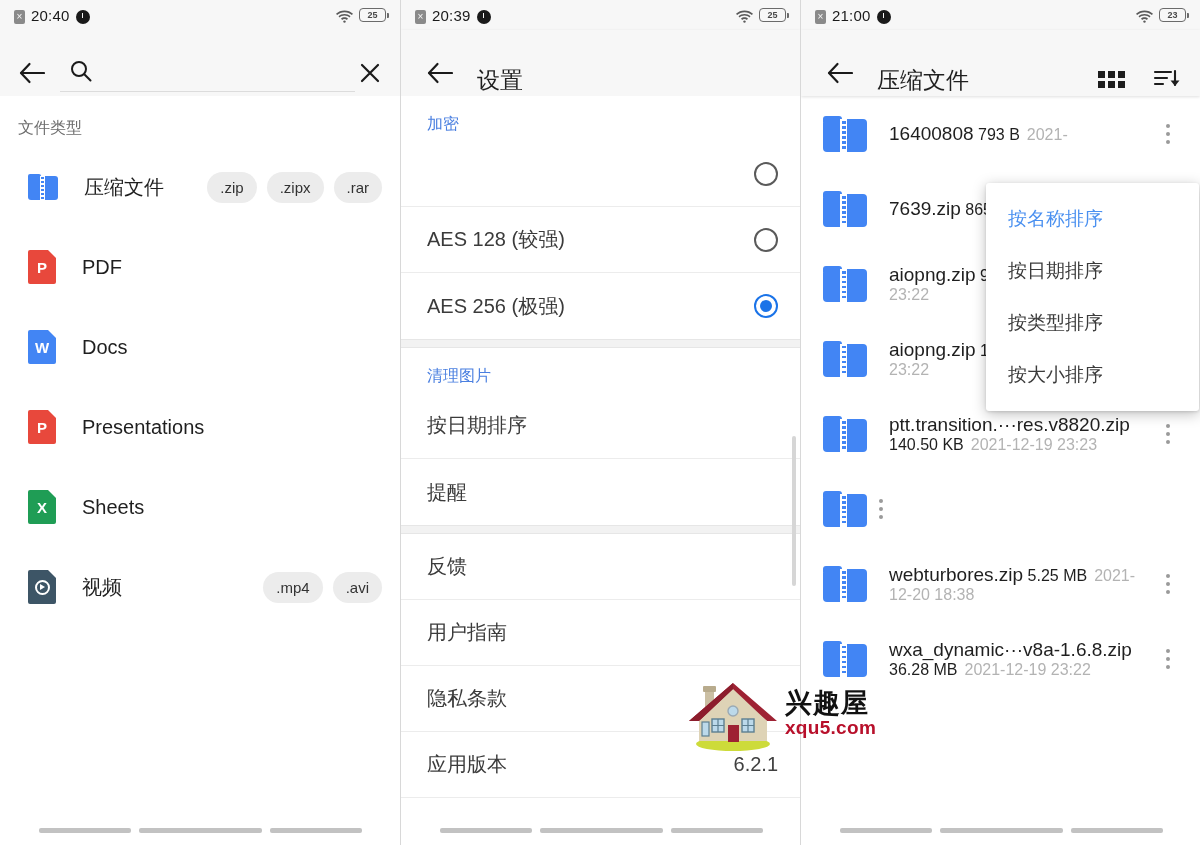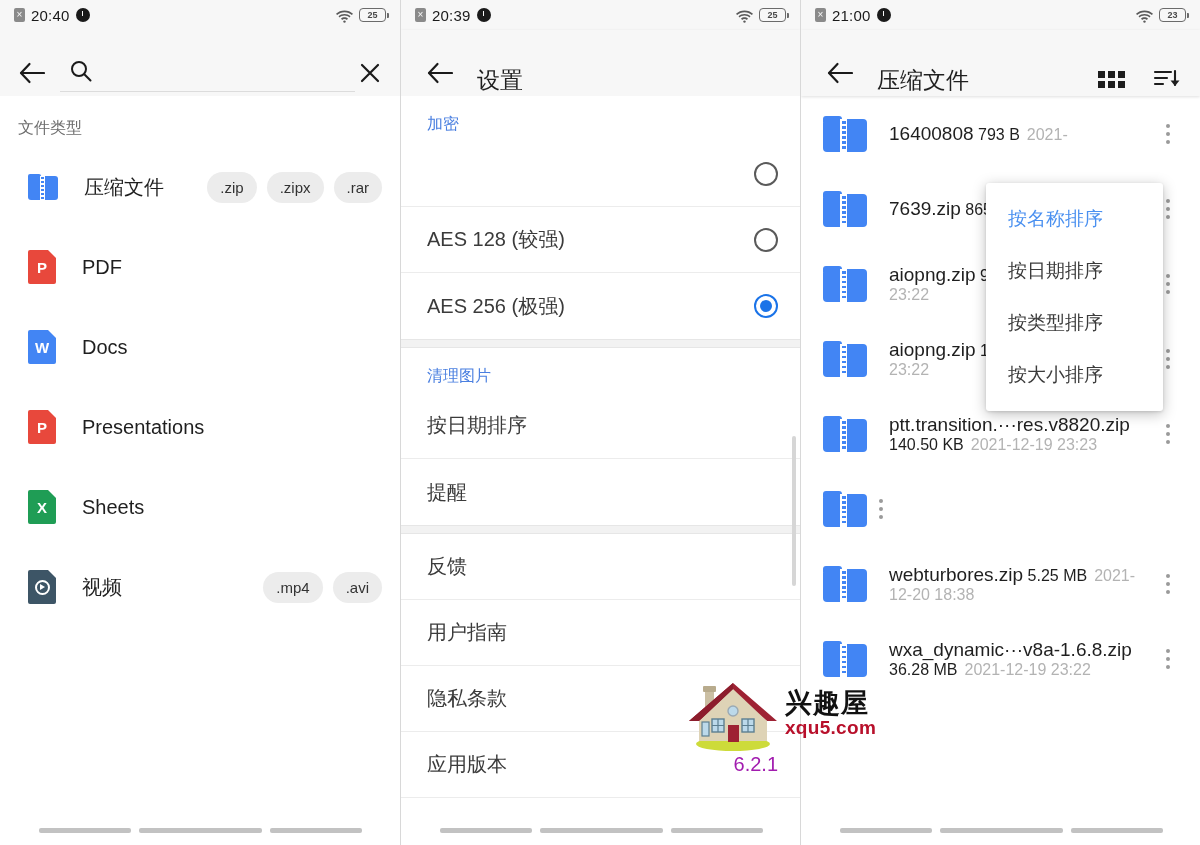--- a/index.html
+++ b/index.html
@@ -12,21 +12,21 @@
   .screens { display: flex; width: 1200px; height: 845px; }
   .panel { width: 400px; height: 845px; position: relative; background: #fff; overflow: hidden; }
   .panel + .panel { border-left: 1px solid #d8d8d8; }
 
   
   .statusbar {
     height: 30px; background: #f7f7f7;
     display: flex; align-items: center; justify-content: space-between;
     padding: 0 14px 0 14px;
   }
-  .sb-left { display: flex; align-items: center; gap: 6px; }
+  .sb-left { display: flex; align-items: flex-end; gap: 6px; }
   .sb-right { display: flex; align-items: center; gap: 6px; }
   .sb-time { font-size: 15px; color: #1a1a1a; letter-spacing: .2px; }
   .ico-sim {
     width: 11px; height: 14px; background: #8a8a8a; border-radius: 2px;
     position: relative; display: inline-block;
   }
   .ico-sim::after {
     content: "×"; position: absolute; inset: 0; color: #f7f7f7;
     font-size: 10px; line-height: 14px; text-align: center;
   }
@@ -149,21 +149,21 @@
   
   .settings-body { background: #fff; height: 749px; position: relative; overflow: hidden; }
   .grp-gap { height: 9px; background: #f2f2f2; border-top: 1px solid #e6e6e6; border-bottom: 1px solid #e6e6e6; }
   .cat-header { font-size: 16px; color: #4a7fe0; padding: 18px 0 6px 26px; }
   .set-row {
     min-height: 66px; display: flex; align-items: center;
     padding: 0 22px 0 26px; border-bottom: 1px solid #ececec; cursor: pointer;
   }
   .set-row.noline { border-bottom: none; }
   .set-label { font-size: 20px; color: #3b3b3b; }
-  .set-value { margin-left: auto; font-size: 20px; color: #a21caf; }
+  .set-value { margin-left: auto; font-size: 20px; color: #404040; }
   .radio {
     margin-left: auto; width: 24px; height: 24px; border-radius: 50%;
     border: 2px solid #5a5a5a; flex: 0 0 auto;
   }
   .radio.on {
     border-color: #1a73e8; display: flex; align-items: center; justify-content: center;
   }
   .radio.on::after { content: ""; width: 12px; height: 12px; border-radius: 50%; background: #1a73e8; }
   .scroll-rail {
     position: absolute; right: 4px; width: 4px; border-radius: 2px;
@@ -199,21 +199,21 @@
     background: #4285f4; border-radius: 3px 3px 0 0;
   }
   .ico-zip-lg .zzip { position: absolute; left: 17px; top: 3px; width: 7px; height: 33px; background: #fff; }
   .ico-zip-lg .zzip::before {
     content: ""; position: absolute; left: 1.5px; top: 2px; width: 4px; height: 29px;
     background: repeating-linear-gradient(to bottom, #4285f4 0 2.5px, transparent 2.5px 5px);
   }
 
   
   .sort-menu {
-    position: absolute; left: 185px; top: 87px; width: 177px;
+    position: absolute; left: 185px; top: 87px; width: 213px;
     background: #fff; border-radius: 3px;
     box-shadow: 0 3px 14px rgba(0,0,0,.25), 0 1px 3px rgba(0,0,0,.12);
     padding: 10px 0; z-index: 40;
   }
   .sort-item {
     height: 52px; display: flex; align-items: center; padding-left: 22px;
     font-size: 19px; color: #3b3b3b; cursor: pointer; white-space: nowrap;
   }
   .sort-item.active { color: #4a90f0; }
 

